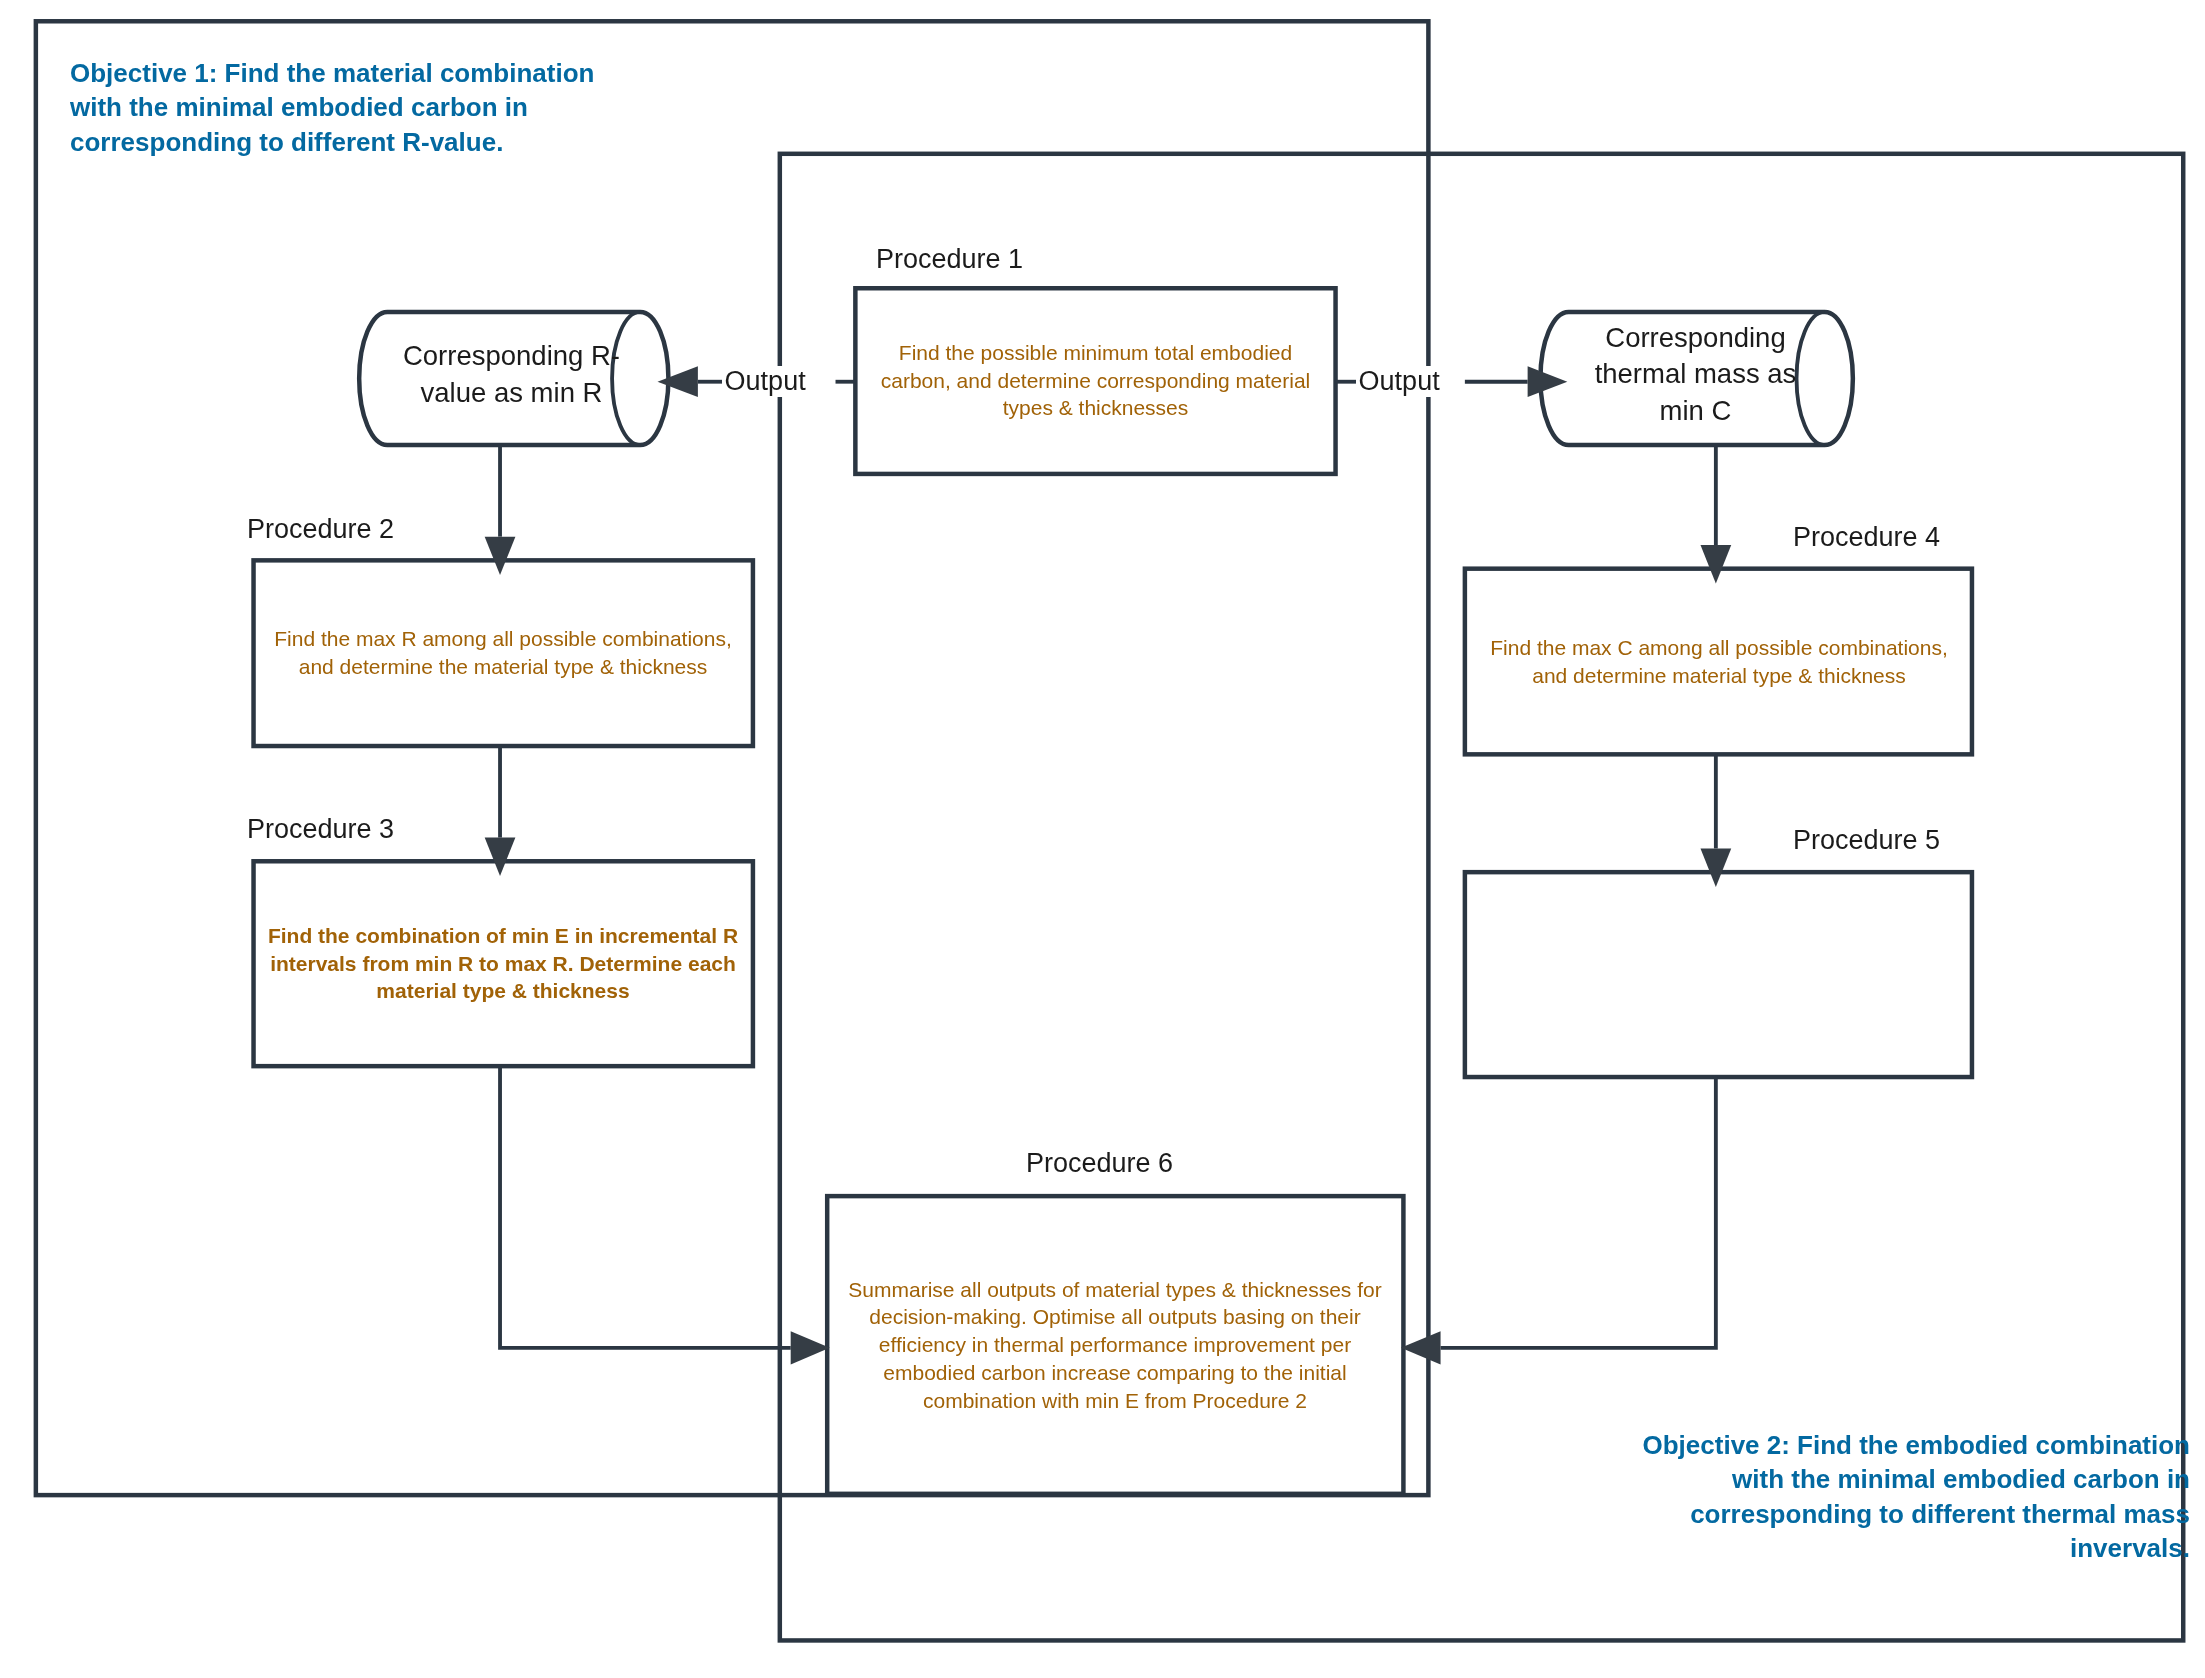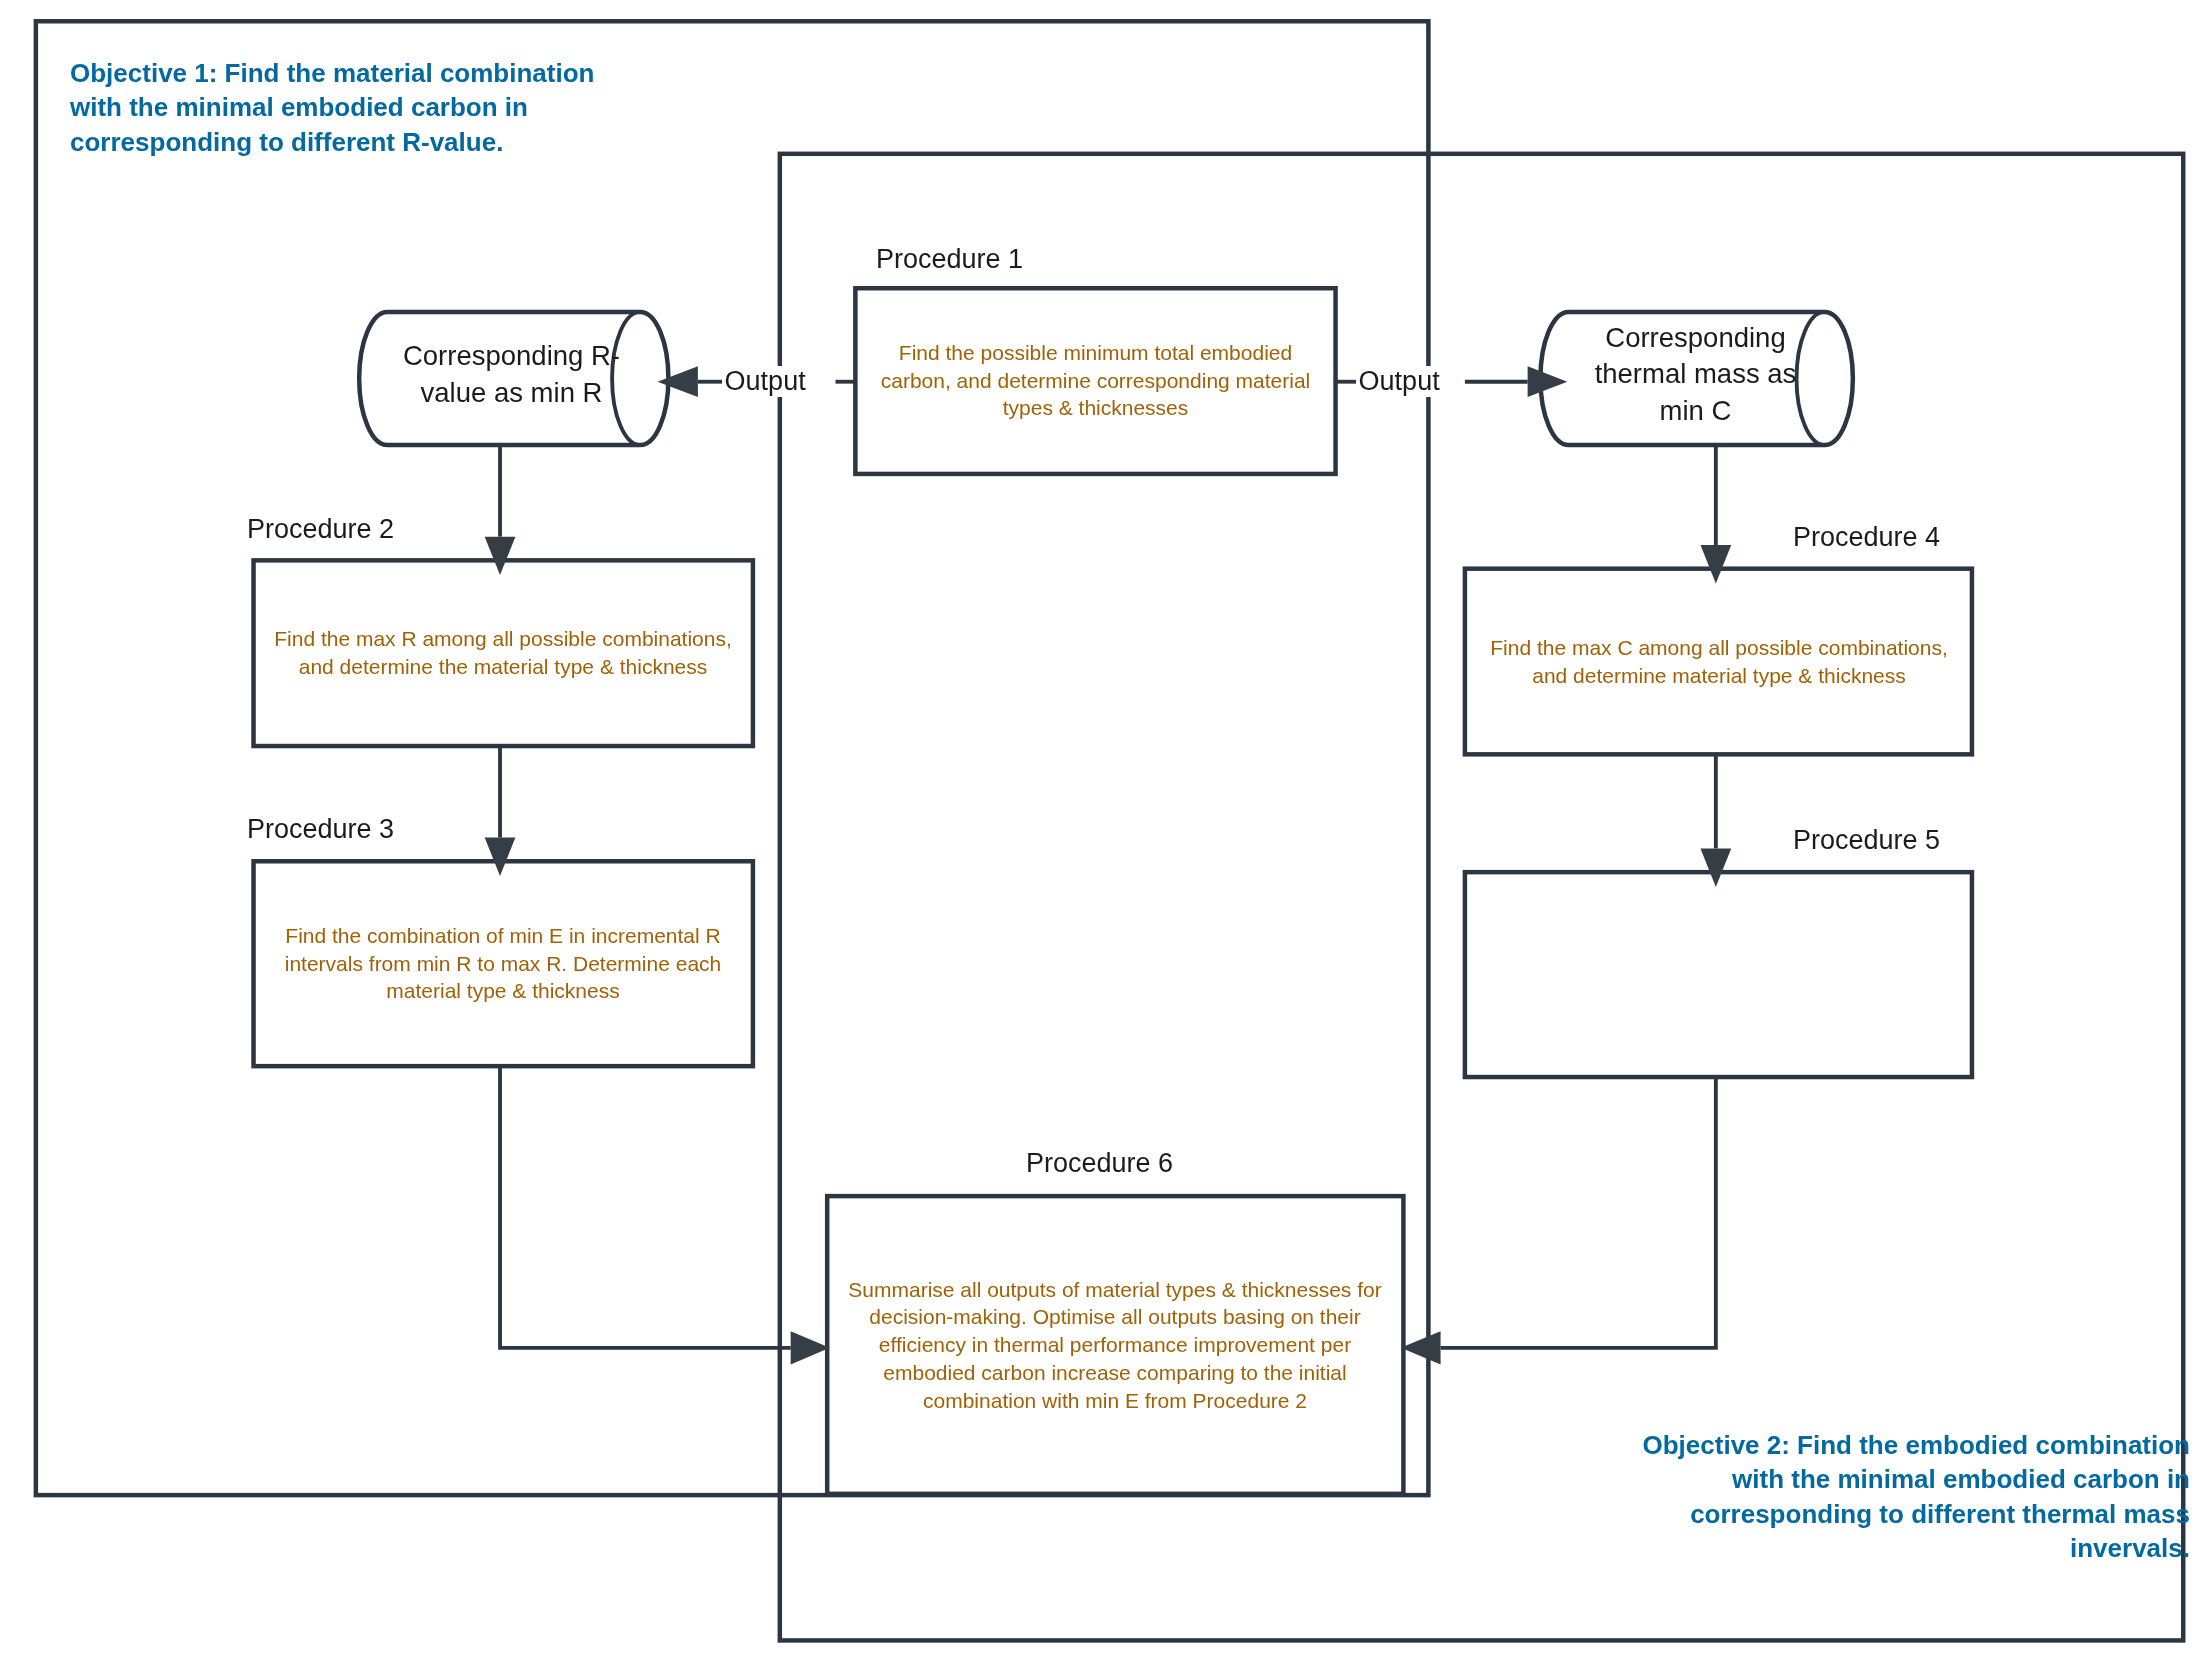--- a/index.html
+++ b/index.html
@@ -186,21 +186,21 @@
 
   <div class="txt objective obj2">Objective 2: Find the embodied combination with the minimal embodied carbon in corresponding to different thermal mass invervals.</div>
 
   <div class="txt proc-label" style="left:876px; top:242px;">Procedure 1</div>
   <div class="box-text" style="left:868px; top:293px; width:455px; height:175px;">Find the possible minimum total embodied carbon, and determine corresponding material types &amp; thicknesses</div>
 
   <div class="txt proc-label" style="left:247px; top:512px;">Procedure 2</div>
   <div class="box-text" style="left:265px; top:565px; width:476px; height:175px;">Find the max R among all possible combinations, and determine the material type &amp; thickness</div>
 
   <div class="txt proc-label" style="left:247px; top:812px;">Procedure 3</div>
-  <div class="box-text" style="left:265px; top:866px; width:476px; height:195px;">Find the combination of min E in incremental R intervals from min R to max R. Determine each material type &amp; thickness</div>
+  <div class="box-text" style="left:265px; top:866px; width:476px; height:195px;font-weight:bold;">Find the combination of min E in incremental R intervals from min R to max R. Determine each material type &amp; thickness</div>
 
   <div class="txt proc-label" style="left:1793px; top:520px;">Procedure 4</div>
   <div class="box-text" style="left:1477px; top:574px; width:484px; height:175px;">Find the max C among all possible combinations, and determine material type &amp; thickness</div>
 
   <div class="txt proc-label" style="left:1793px; top:823px;">Procedure 5</div>
 
   <div class="txt proc-label" style="left:1026px; top:1146px;">Procedure 6</div>
   <div class="box-text" style="left:836px; top:1201px; width:558px; height:288px;">Summarise all outputs of material types &amp; thicknesses for decision-making. Optimise all outputs basing on their efficiency in thermal performance improvement per embodied carbon increase comparing to the initial combination with min E from Procedure 2</div>
 
   <div class="cyl-text" style="left:391px; top:320px; width:241px; height:109px;">Corresponding R-value as min R</div>

